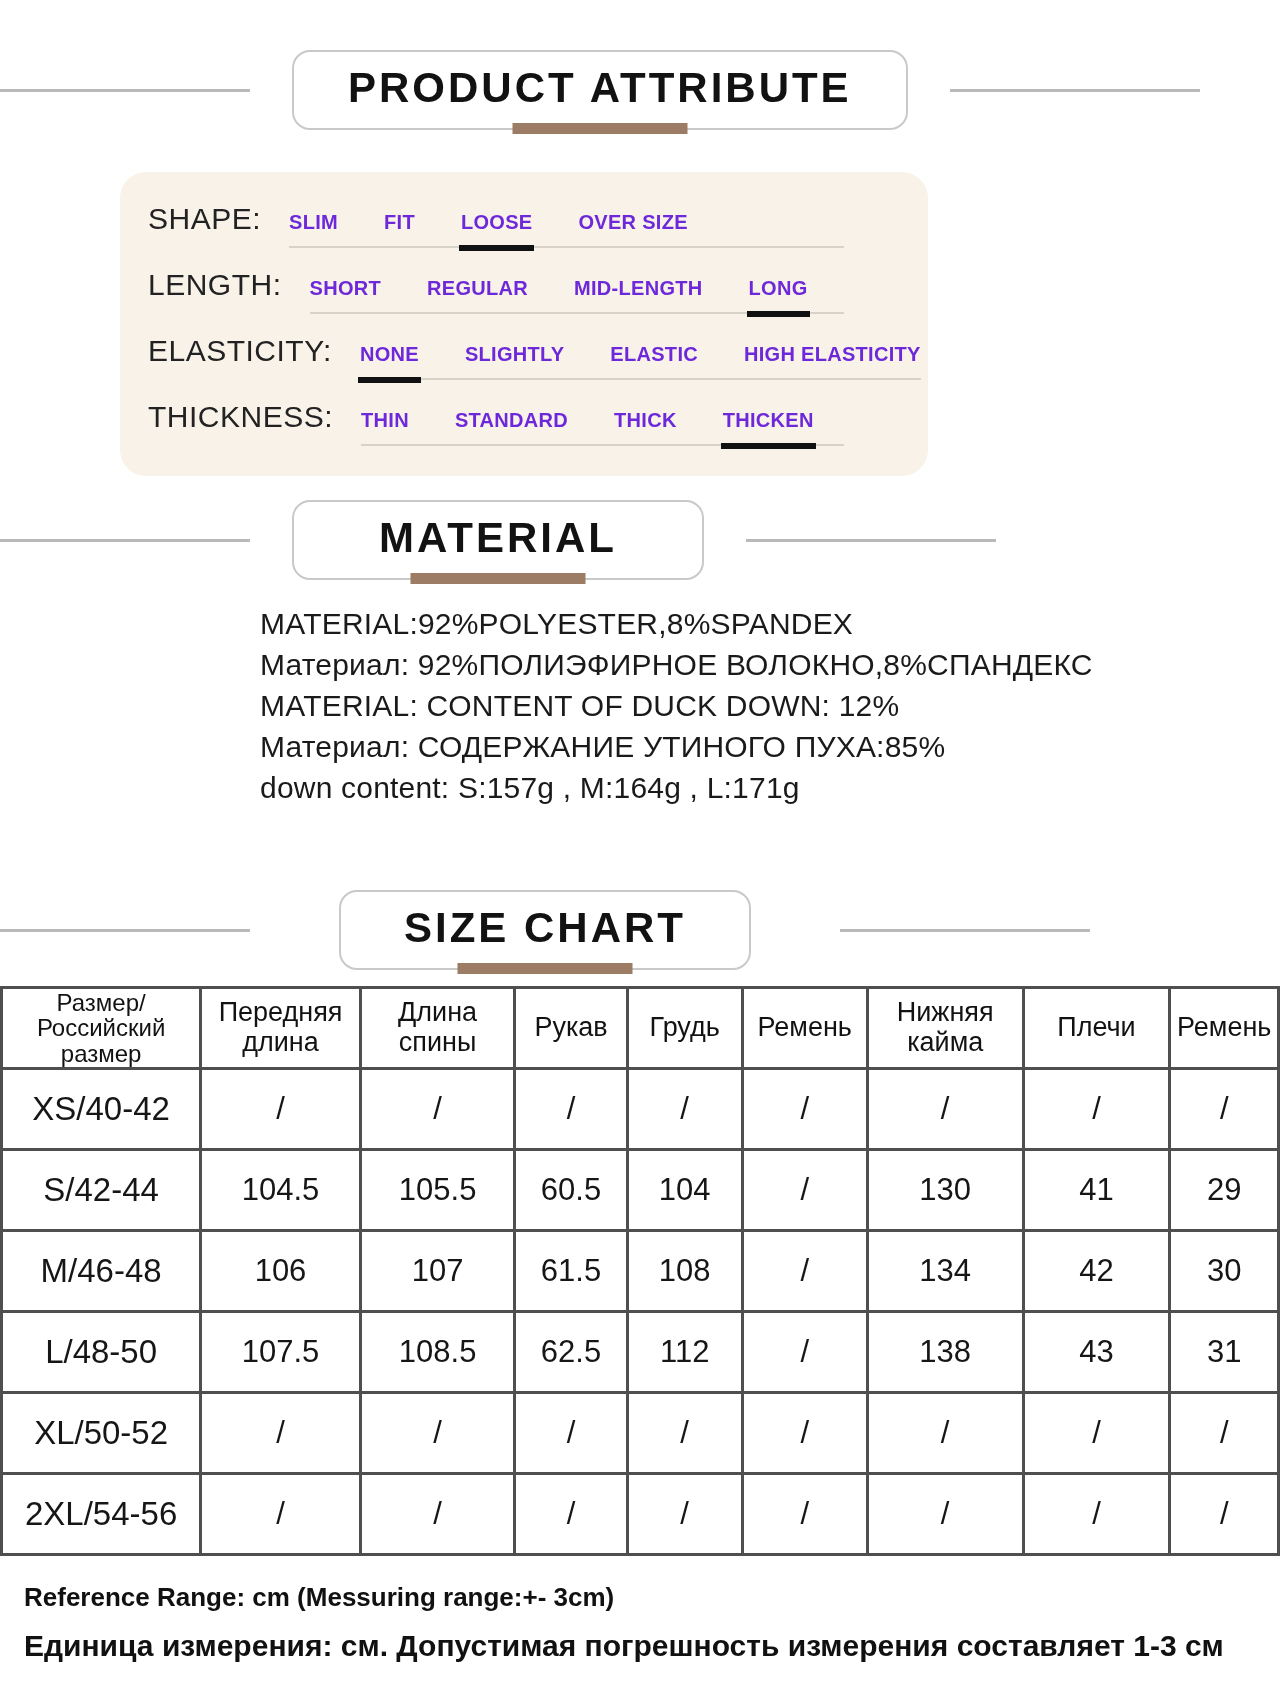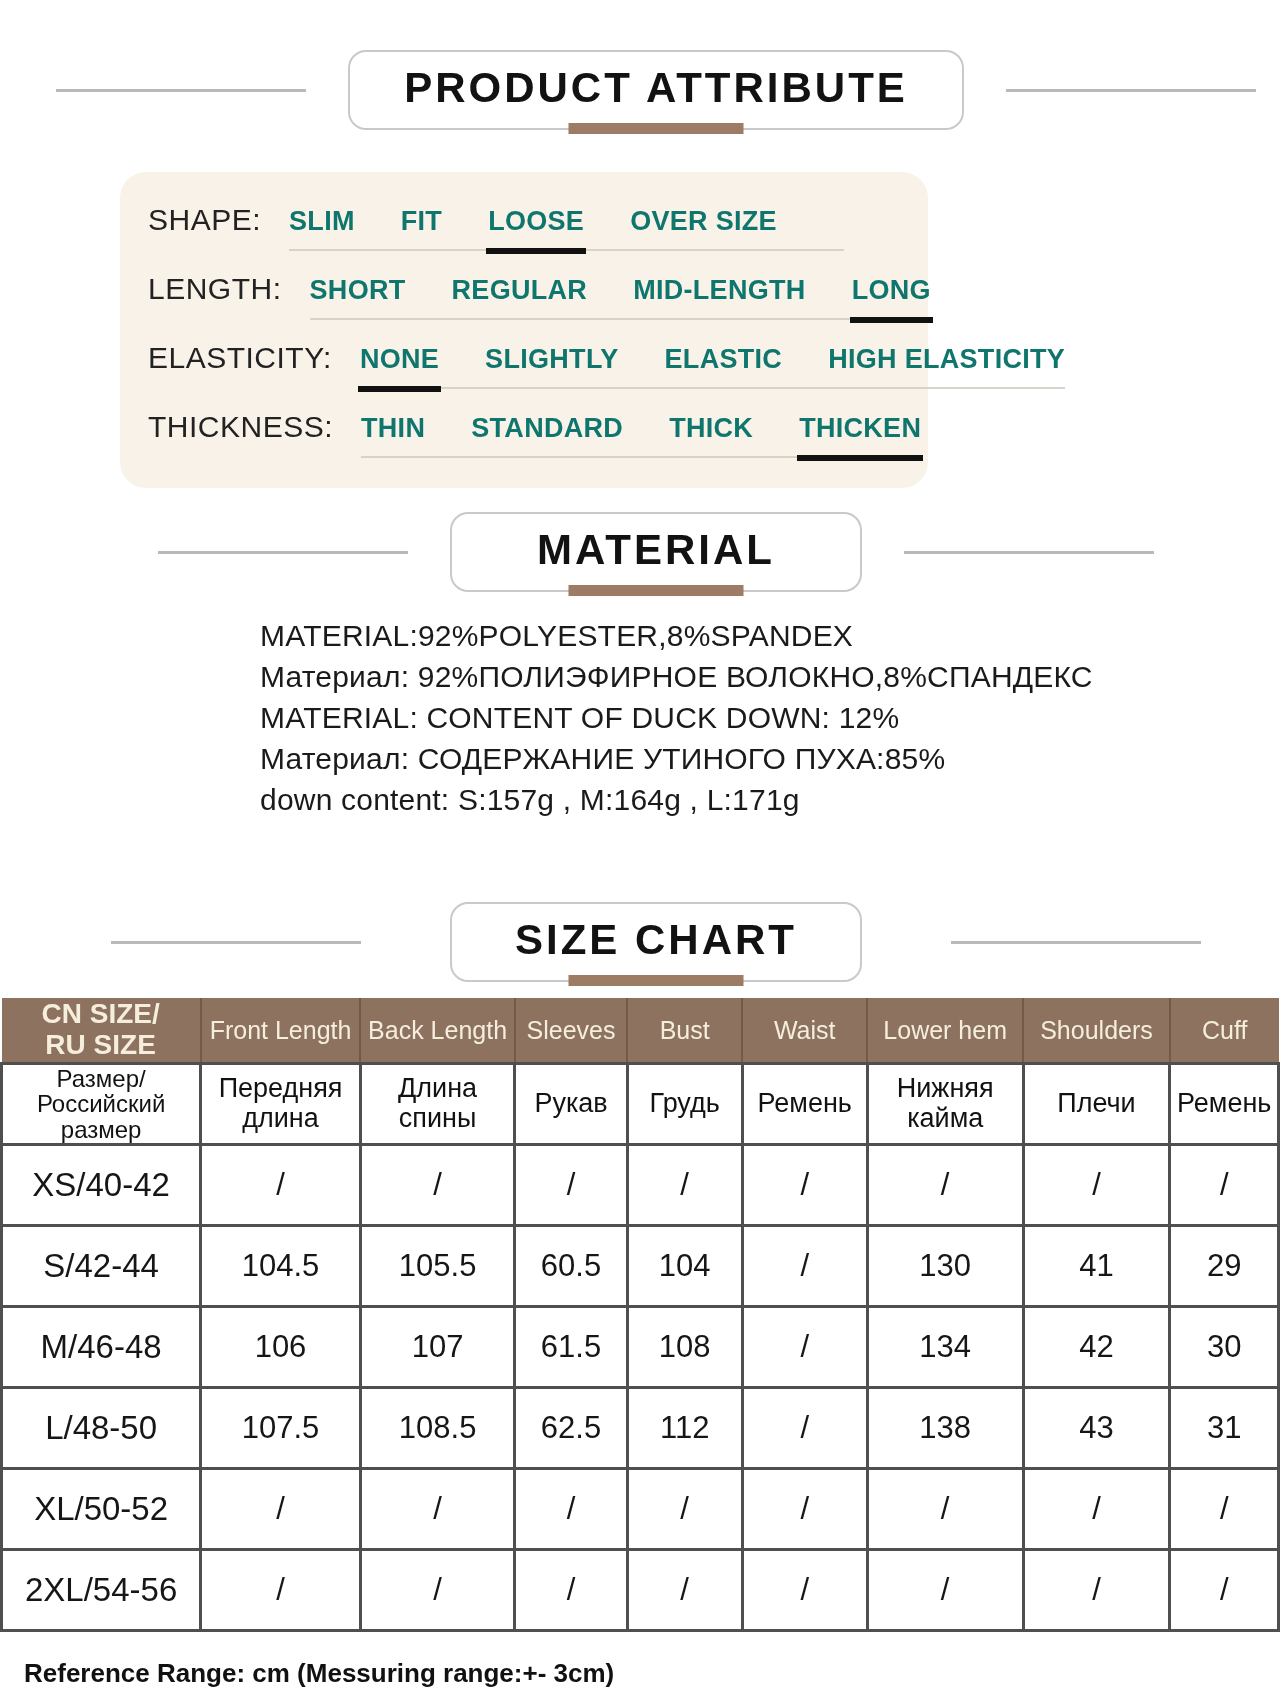--- a/index.html
+++ b/index.html
@@ -1,40 +1,40 @@
 <!DOCTYPE html>
 <html><head>
 <meta charset="utf-8">
 <style>
   html,body{margin:0;padding:0;background:#ffffff;}
   body{font-family:"Liberation Sans",sans-serif;color:#161616;}
   .page{position:relative;width:1280px;height:1707px;background:#ffffff;overflow:hidden;}
 
   
-  .title-block{display:flex;align-items:center;justify-content:center;padding-left:32px;}
+  .title-block{display:flex;align-items:center;}
   .tb1{padding-top:50px;}
   .tb2{margin-top:24px;}
   .tb3{margin-top:86px;gap:47px;}
   .flank{height:3px;background:#b9b9b9;width:250px;flex:none;}
   .flank.left{margin-right:42px;}
   .flank.right{margin-left:42px;}
   .title-box{position:relative;border:2px solid #c9c9c9;border-radius:18px;background:#fff;
              padding:12px 54px 16px;min-width:300px;text-align:center;}
   .title-text{font-size:42px;font-weight:700;letter-spacing:3px;color:#121212;white-space:nowrap;}
   .brown-bar{position:absolute;left:50%;transform:translateX(-50%);bottom:-6px;width:175px;height:11px;background:#9c7c64;}
 
   
   .attr-panel{margin:42px 0 0 120px;width:808px;box-sizing:border-box;background:#f8f2e9;
               border-radius:26px;padding:30px 0 30px 28px;}
   .attr-row{display:flex;align-items:baseline;margin-bottom:20px;}
   .attr-row:last-child{margin-bottom:0;}
   .attr-label{font-size:30px;font-weight:500;color:#222;flex:none;margin-right:28px;letter-spacing:0.5px;}
   .attr-options{position:relative;flex:1;margin-right:84px;display:flex;gap:46px;
                 padding:4px 0 12px;border-bottom:2px solid #d8d3c9;}
-  .attr-option{position:relative;font-size:27px;font-weight:700;letter-spacing:0.3px;color:#0f766e;white-space:nowrap;}
+  .attr-option{position:relative;font-size:20px;font-weight:700;letter-spacing:0.3px;color:#6d28d9;white-space:nowrap;}
   .attr-option.selected::after{content:"";position:absolute;left:-2px;right:-2px;bottom:-17px;height:6px;background:#111;}
 
   
   .material-lines{margin:28px 0 0 260px;}
   .material-lines p{margin:0 0 9px;font-size:30px;line-height:32px;font-weight:400;color:#1a1a1a;letter-spacing:0.2px;}
 
   
   table.size-table{width:1280px;border-collapse:collapse;table-layout:fixed;margin-top:16px;}
   .c0{width:15.6%}.c1{width:12.5%}.c2{width:12.1%}.c3{width:8.8%}.c4{width:9.0%}
   .c5{width:9.8%}.c6{width:12.2%}.c7{width:11.5%}.c8{width:8.5%}
@@ -146,32 +146,20 @@
         <col class="c1">
         <col class="c2">
         <col class="c3">
         <col class="c4">
       <col class="c5">
         <col class="c6">
         <col class="c7">
         <col class="c8">
     </colgroup>
     <thead>
-      <tr class="en-row">
-        <th class="size-head pre">CN SIZE/
-RU SIZE</th>
-        <th>Front Length</th>
-        <th>Back Length</th>
-        <th>Sleeves</th>
-        <th>Bust</th>
-        <th>Waist</th>
-        <th>Lower hem</th>
-        <th>Shoulders</th>
-        <th>Cuff</th>
-      </tr>
       <tr class="ru-row">
         <th class="ru-size pre">Размер/
 Российский
 размер</th>
         <th class="pre">Передняя
 длина</th>
         <th class="pre">Длина
 спины</th>
         <th>Рукав</th>
         <th>Грудь</th>

